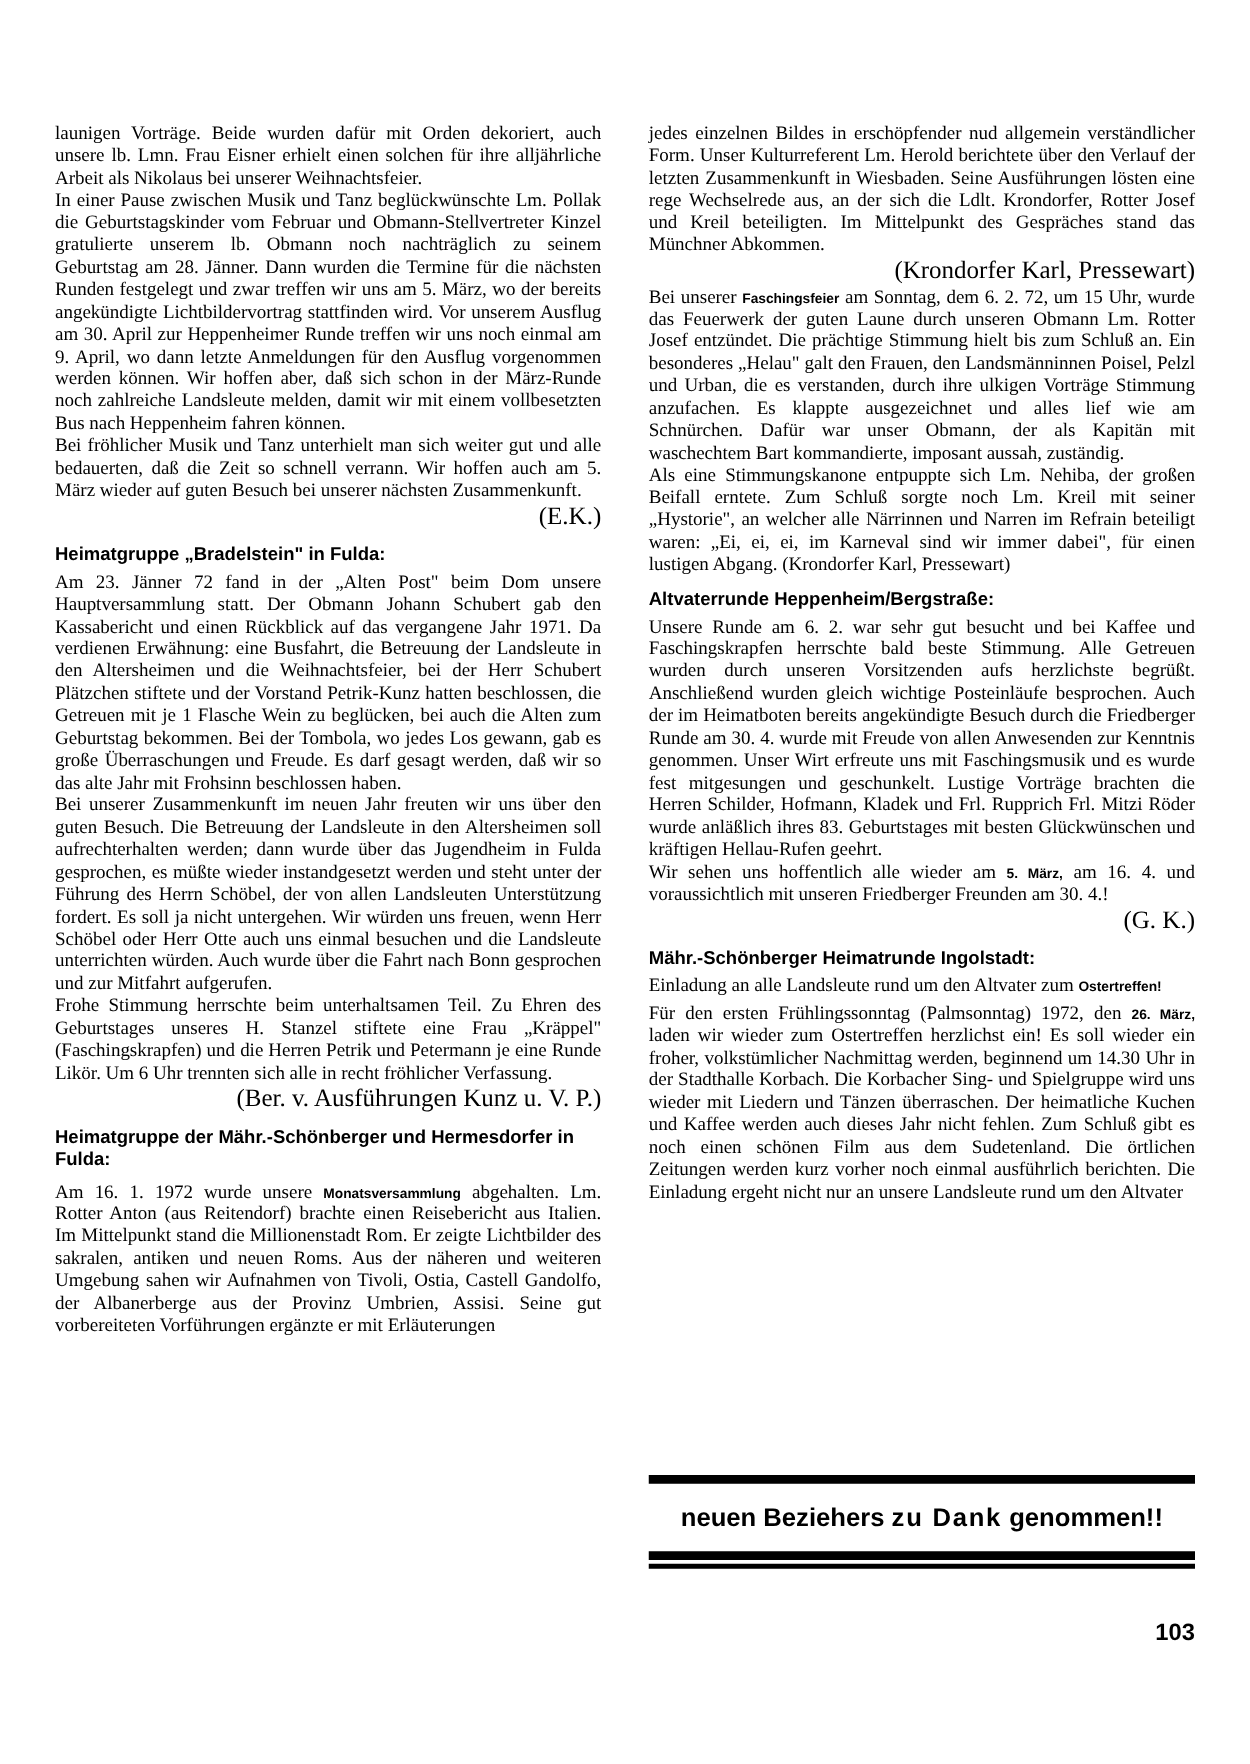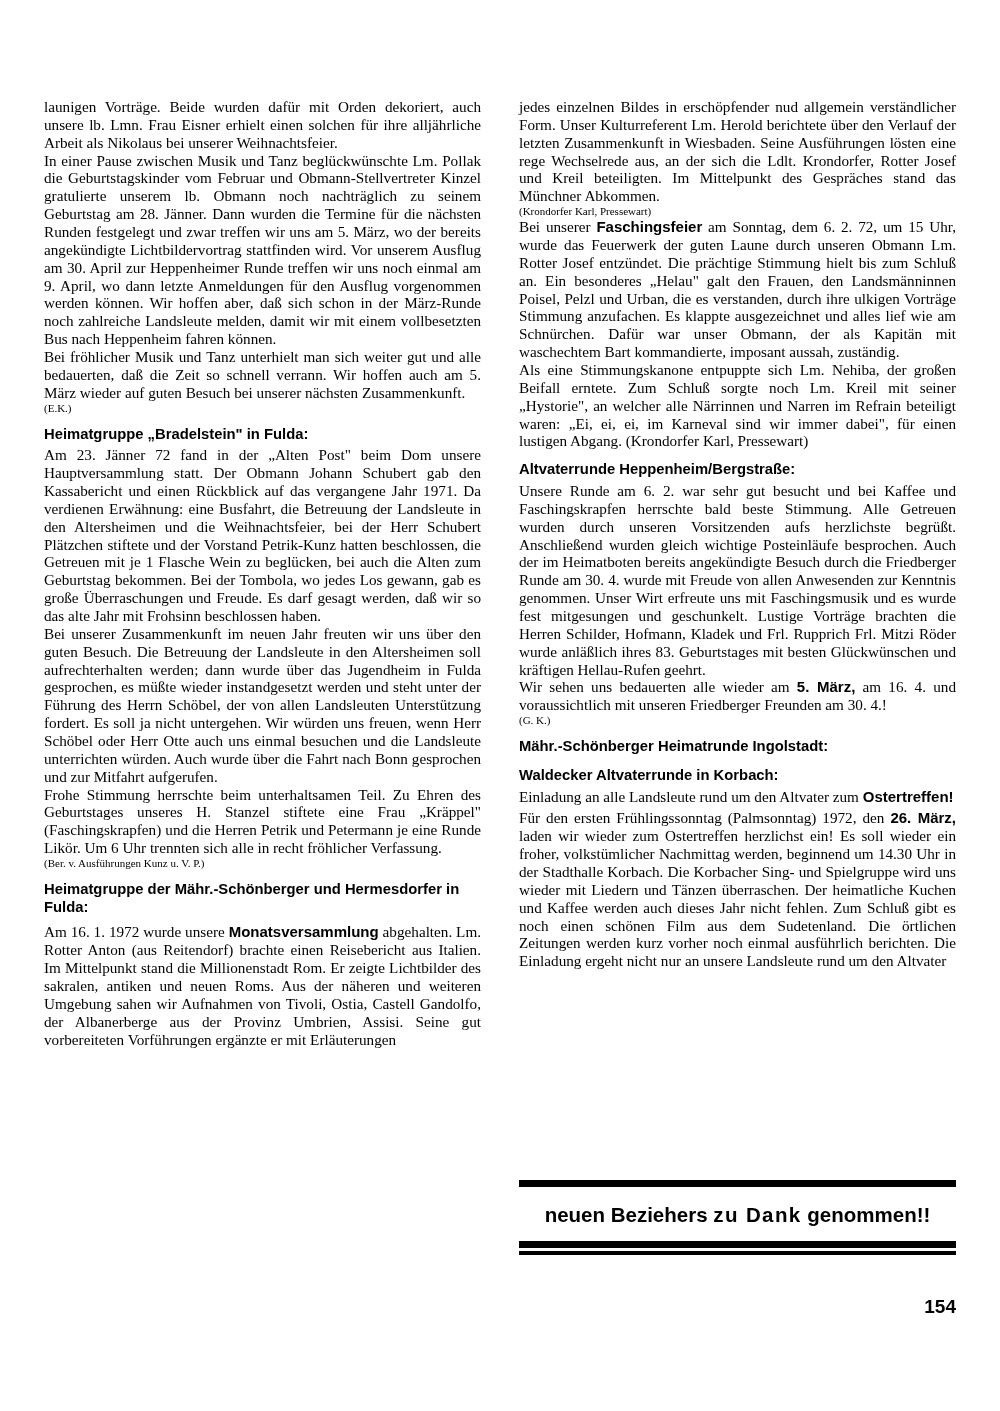--- a/index.html
+++ b/index.html
@@ -47,27 +47,28 @@
   .heading {
     font-family: "Liberation Sans", sans-serif;
     font-weight: bold;
     font-size: 14.8px;
     line-height: 1.2;
     margin-top: 11px;
     margin-bottom: 3px;
     text-align: left;
   }
   .sig {
-    font-size: 11px;
+    text-align: right;
+    font-size: 20px;
     line-height: 1.175;
   }
   b, .b {
     font-family: "Liberation Sans", sans-serif;
     font-weight: bold;
-    font-size: 15px;
+    font-size: 11px;
   }
   .smallgap { height: 4px; }
 
   .ad-box {
     position: absolute;
     left: 519px;
     top: 1180px;
     width: 437px;
   }
   .ad-rule {
@@ -131,38 +132,37 @@
 
       <p class="serif">jedes einzelnen Bildes in erschöpfender nud allgemein verständlicher Form. Unser Kulturreferent Lm. Herold berichtete über den Verlauf der letzten Zusammenkunft in Wiesbaden. Seine Ausführungen lösten eine rege Wechselrede aus, an der sich die Ldlt. Krondorfer, Rotter Josef und Kreil beteiligten. Im Mittelpunkt des Gespräches stand das Münchner Abkommen.</p>
       <p class="sig">(Krondorfer Karl, Pressewart)</p>
 
       <p class="serif"><span>Bei unserer </span><span class="b">Faschingsfeier</span><span> am Sonntag, dem 6. 2. 72, um 15 Uhr, wurde das Feuerwerk der guten Laune durch unseren Obmann Lm. Rotter Josef entzündet. Die prächtige Stimmung hielt bis zum Schluß an. Ein besonderes „Helau" galt den Frauen, den Landsmänninnen Poisel, Pelzl und Urban, die es verstanden, durch ihre ulkigen Vorträge Stimmung anzufachen. Es klappte ausgezeichnet und alles lief wie am Schnürchen. Dafür war unser Obmann, der als Kapitän mit waschechtem Bart kommandierte, imposant aussah, zuständig.</span></p>
       <p class="serif">Als eine Stimmungskanone entpuppte sich Lm. Nehiba, der großen Beifall erntete. Zum Schluß sorgte noch Lm. Kreil mit seiner „Hystorie", an welcher alle Närrinnen und Narren im Refrain beteiligt waren: „Ei, ei, ei, im Karneval sind wir immer dabei", für einen lustigen Abgang. (Krondorfer Karl, Pressewart)</p>
 
       <p class="heading">Altvaterrunde Heppenheim/Bergstraße:</p>
       <p class="serif">Unsere Runde am 6. 2. war sehr gut besucht und bei Kaffee und Faschingskrapfen herrschte bald beste Stimmung. Alle Getreuen wurden durch unseren Vorsitzenden aufs herzlichste begrüßt. Anschließend wurden gleich wichtige Posteinläufe besprochen. Auch der im Heimatboten bereits angekündigte Besuch durch die Friedberger Runde am 30. 4. wurde mit Freude von allen Anwesenden zur Kenntnis genommen. Unser Wirt erfreute uns mit Faschingsmusik und es wurde fest mitgesungen und geschunkelt. Lustige Vorträge brachten die Herren Schilder, Hofmann, Kladek und Frl. Rupprich Frl. Mitzi Röder wurde anläßlich ihres 83. Geburtstages mit besten Glückwünschen und kräftigen Hellau-Rufen geehrt.</p>
 
-      <p class="serif"><span>Wir sehen uns bedauerten alle wieder am </span><span class="b">5. März,</span><span> am 16. 4. und voraussichtlich mit unseren Friedberger Freunden am 30. 4.!</span></p>
+      <p class="serif"><span>Wir sehen uns hoffentlich alle wieder am </span><span class="b">5. März,</span><span> am 16. 4. und voraussichtlich mit unseren Friedberger Freunden am 30. 4.!</span></p>
       <p class="sig">(G. K.)</p>
 
       <p class="heading">Mähr.-Schönberger Heimatrunde Ingolstadt:</p>
 
-      <p class="heading">Waldecker Altvaterrunde in Korbach:</p>
       <p class="serif"><span>Einladung an alle Landsleute rund um den Altvater zum </span><span class="b">Ostertreffen!</span></p>
       <div class="smallgap"></div>
       <p class="serif"><span>Für den ersten Frühlingssonntag (Palmsonntag) 1972, den </span><span class="b">26. März,</span><span> laden wir wieder zum Ostertreffen herzlichst ein! Es soll wieder ein froher, volkstümlicher Nachmittag werden, beginnend um 14.30 Uhr in der Stadthalle Korbach. Die Korbacher Sing- und Spielgruppe wird uns wieder mit Liedern und Tänzen überraschen. Der heimatliche Kuchen und Kaffee werden auch dieses Jahr nicht fehlen. Zum Schluß gibt es noch einen schönen Film aus dem Sudetenland. Die örtlichen Zeitungen werden kurz vorher noch einmal ausführlich berichten. Die Einladung ergeht nicht nur an unsere Landsleute rund um den Altvater</span></p>
 
     </div>
 
   </div>
 
   <div class="ad-box">
     <div class="ad-rule"></div>
     <div class="ad-text">
       <div><span>neuen Beziehers </span><span class="sp">zu Dank</span><span> genommen!!</span></div>
     </div>
     <div class="ad-rule"></div>
     <div class="ad-rule thin"></div>
   </div>
 
-  <div class="page-number">154</div>
+  <div class="page-number">103</div>
 
 </div>
 
 </body></html>

